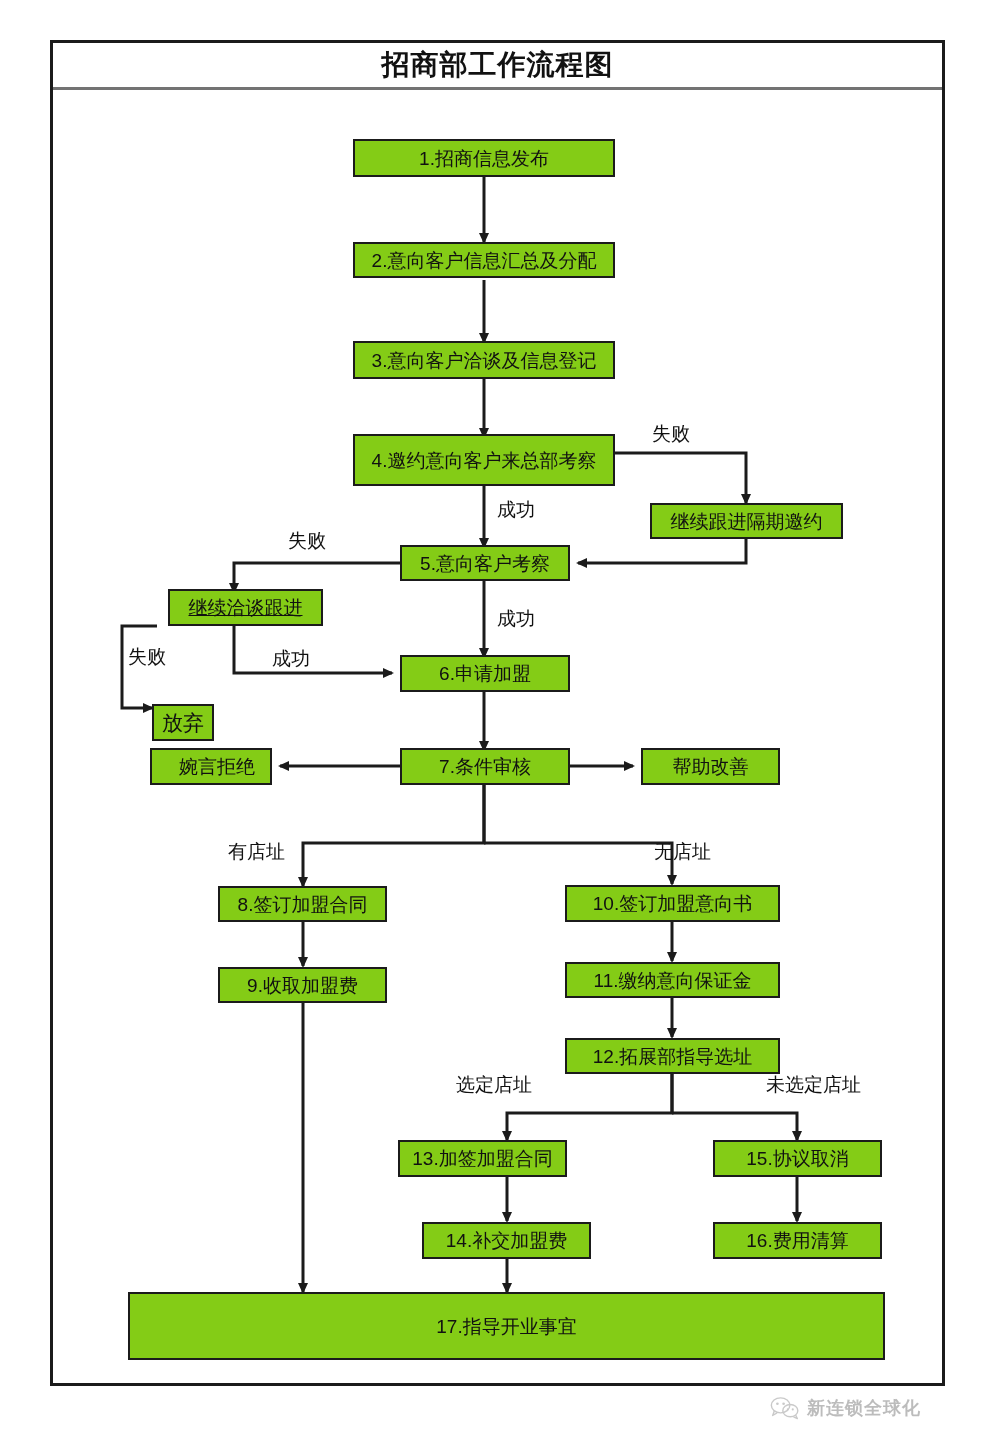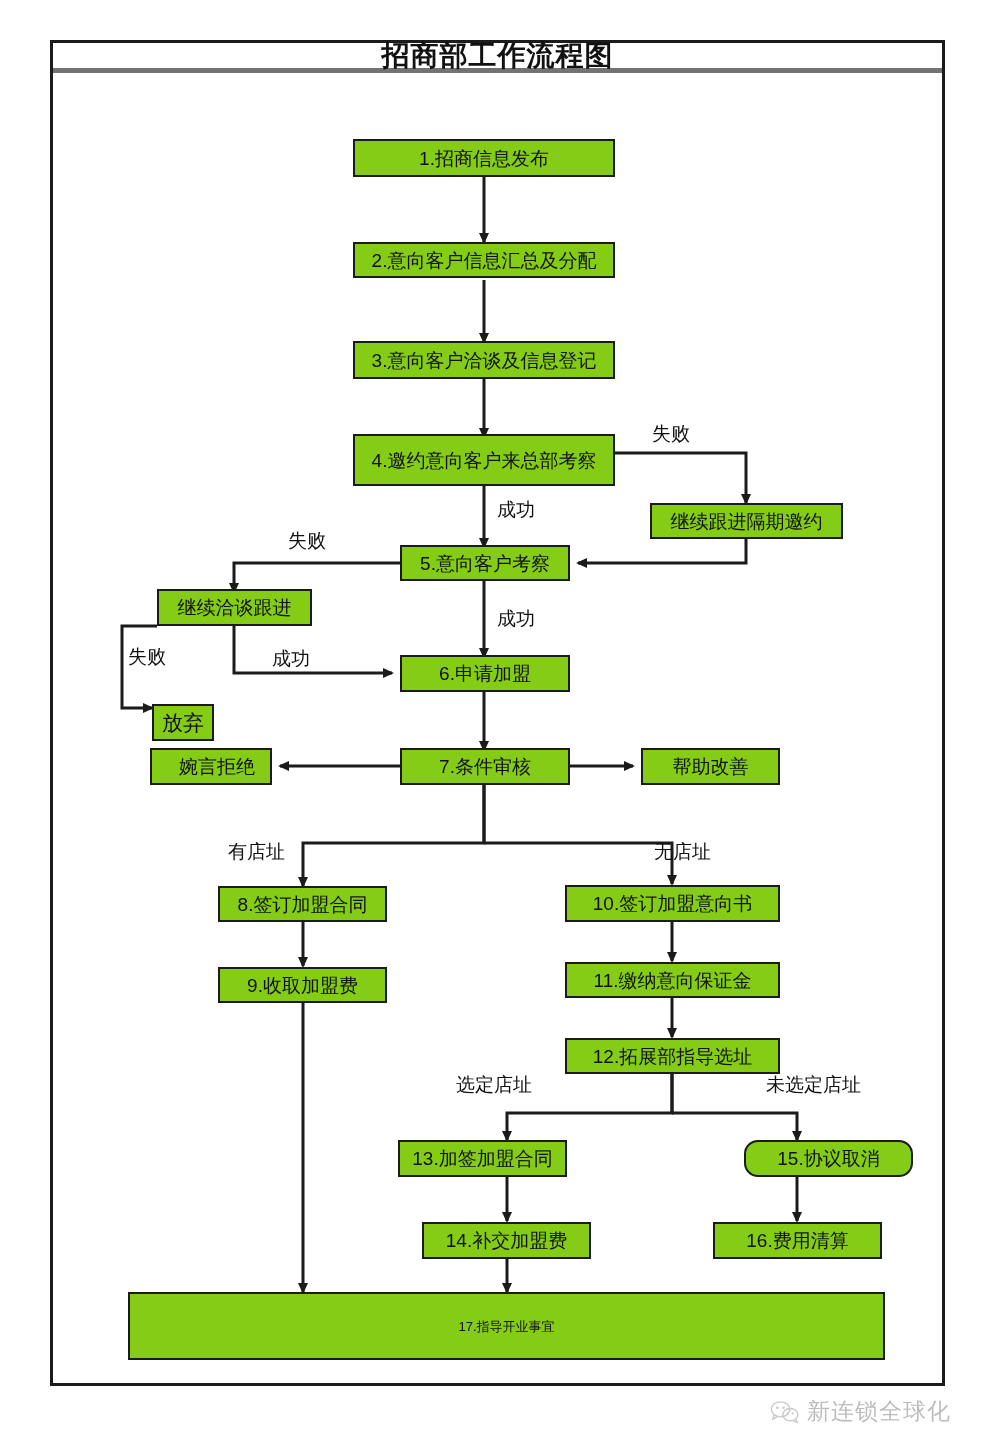--- a/index.html
+++ b/index.html
@@ -9,55 +9,55 @@
     color:#111;
   }
   #canvas{position:absolute;left:0;top:0;width:996px;height:1454px;}
 
   
   .frame{
     position:absolute;left:50px;top:40px;width:895px;height:1346px;
     border:3px solid #1b1b1b;box-sizing:border-box;
   }
   .title-bar{
-    position:absolute;left:53px;top:43px;width:889px;height:30px;
-    border-bottom:5px solid #737373;box-sizing:border-box;
+    position:absolute;left:53px;top:43px;width:889px;height:47px;
+    border-bottom:3px solid #737373;box-sizing:border-box;
     display:flex;align-items:center;justify-content:center;
   }
   .title-bar .t{
     font-size:28px;font-weight:bold;letter-spacing:1px;color:#111;
   }
 
   
   .node{
     position:absolute;box-sizing:border-box;
     border:2.5px solid #1b1b1b;background:#84cc16;
     display:flex;align-items:center;justify-content:center;
     font-size:19px;line-height:1;color:#111;white-space:nowrap;
   }
   .node.small{font-size:21px;margin-top:14px;}
-  .node.wide17{font-size:13px;}
+  .node.wide17{font-size:19px;}
 
   
   .elabel{
     position:absolute;font-size:19px;color:#111;white-space:nowrap;
     background:transparent;
   }
 
   
   svg.links{position:absolute;left:0;top:0;width:996px;height:1454px;}
 
   
   .watermark{
     position:absolute;left:770px;top:1396px;
     display:flex;align-items:center;gap:7px;
     opacity:.45;
   }
   .watermark .wm-text{
-    font-size:23px;color:#6d6d6d;white-space:nowrap;letter-spacing:1px;
+    font-size:18px;color:#6d6d6d;white-space:nowrap;letter-spacing:1px;font-weight:bold;
   }
   .wechat-icon{width:30px;height:24px;display:block;}
 </style>
 </head>
 <body>
 
 <div id="canvas">
 
   <div class="frame"></div>
   <div class="title-bar">
@@ -132,21 +132,21 @@
   <div class="node" style="left:353px;top:242px;width:262px;height:36px;">2.意向客户信息汇总及分配</div>
 
   <div class="node" style="left:353px;top:341px;width:262px;height:38px;">3.意向客户洽谈及信息登记</div>
 
   <div class="node" style="left:353px;top:434px;width:262px;height:52px;">4.邀约意向客户来总部考察</div>
 
   <div class="node" style="left:650px;top:503px;width:193px;height:36px;">继续跟进隔期邀约</div>
 
   <div class="node" style="left:400px;top:545px;width:170px;height:36px;">5.意向客户考察</div>
 
-  <div class="node" style="left:157px;top:589px;width:155px;height:37px;">继续洽谈跟进</div>
+  <div class="node" style="left:168px;top:589px;width:155px;height:37px;text-decoration:underline;">继续洽谈跟进</div>
 
   <div class="node small" style="left:152px;top:690px;width:62px;height:37px;">放弃</div>
 
   <div class="node" style="left:400px;top:655px;width:170px;height:37px;">6.申请加盟</div>
 
   <div class="node" style="left:400px;top:748px;width:170px;height:37px;">7.条件审核</div>
 
   <div class="node" style="left:150px;top:748px;width:122px;height:37px;padding-left:12px;">婉言拒绝</div>
 
   <div class="node" style="left:641px;top:748px;width:139px;height:37px;">帮助改善</div>
@@ -158,21 +158,21 @@
   <div class="node" style="left:565px;top:885px;width:215px;height:37px;">10.签订加盟意向书</div>
 
   <div class="node" style="left:565px;top:962px;width:215px;height:36px;">11.缴纳意向保证金</div>
 
   <div class="node" style="left:565px;top:1038px;width:215px;height:36px;">12.拓展部指导选址</div>
 
   <div class="node" style="left:398px;top:1140px;width:169px;height:37px;">13.加签加盟合同</div>
 
   <div class="node" style="left:422px;top:1222px;width:169px;height:37px;">14.补交加盟费</div>
 
-  <div class="node" style="left:744px;top:1140px;width:169px;height:37px;border-radius:14px;">15.协议取消</div>
+  <div class="node" style="left:713px;top:1140px;width:169px;height:37px;">15.协议取消</div>
 
   <div class="node" style="left:713px;top:1222px;width:169px;height:37px;">16.费用清算</div>
 
   <div class="node wide17" style="left:128px;top:1292px;width:757px;height:68px;">17.指导开业事宜</div>
 
   <div class="elabel" style="left:652px;top:421px;">失败</div>
 
   <div class="elabel" style="left:497px;top:497px;">成功</div>
 
   <div class="elabel" style="left:288px;top:528px;">失败</div>

